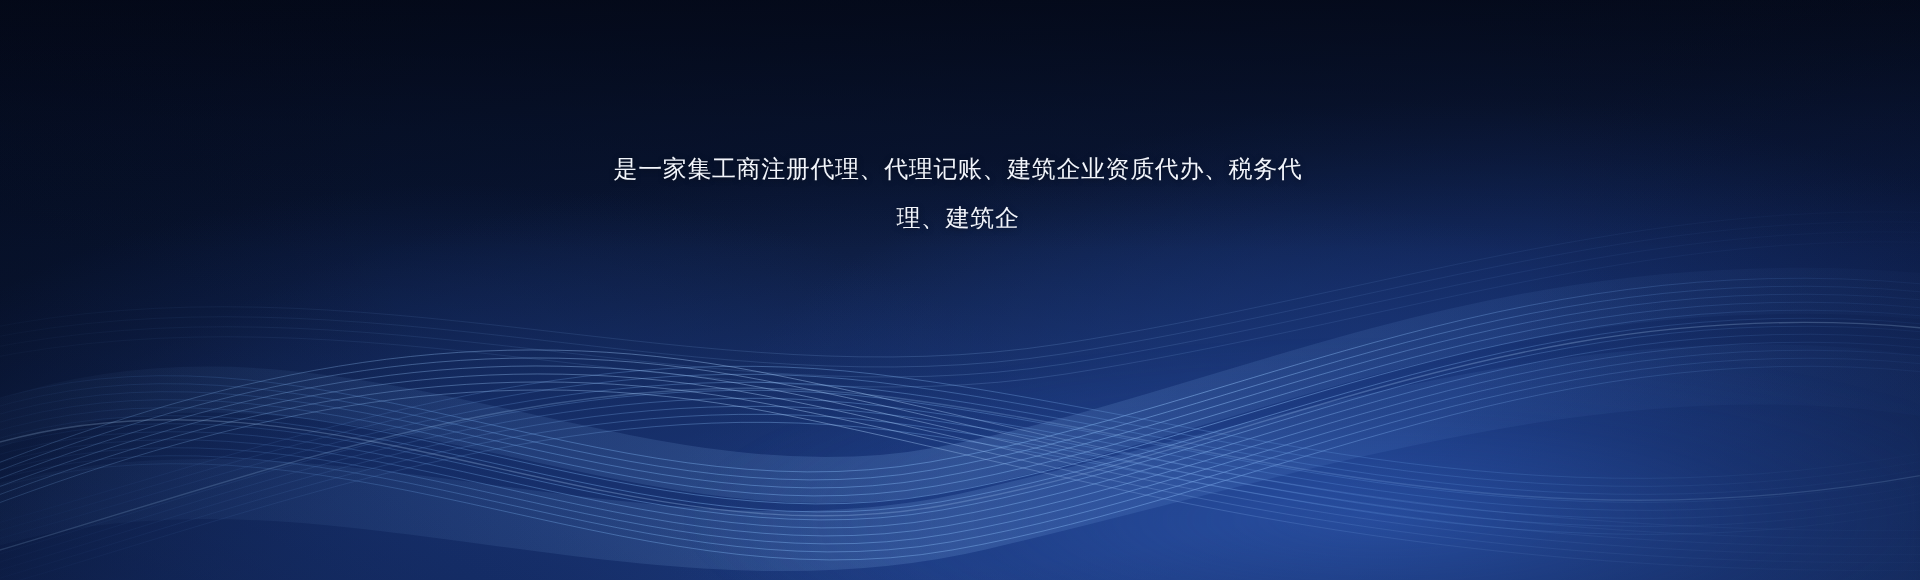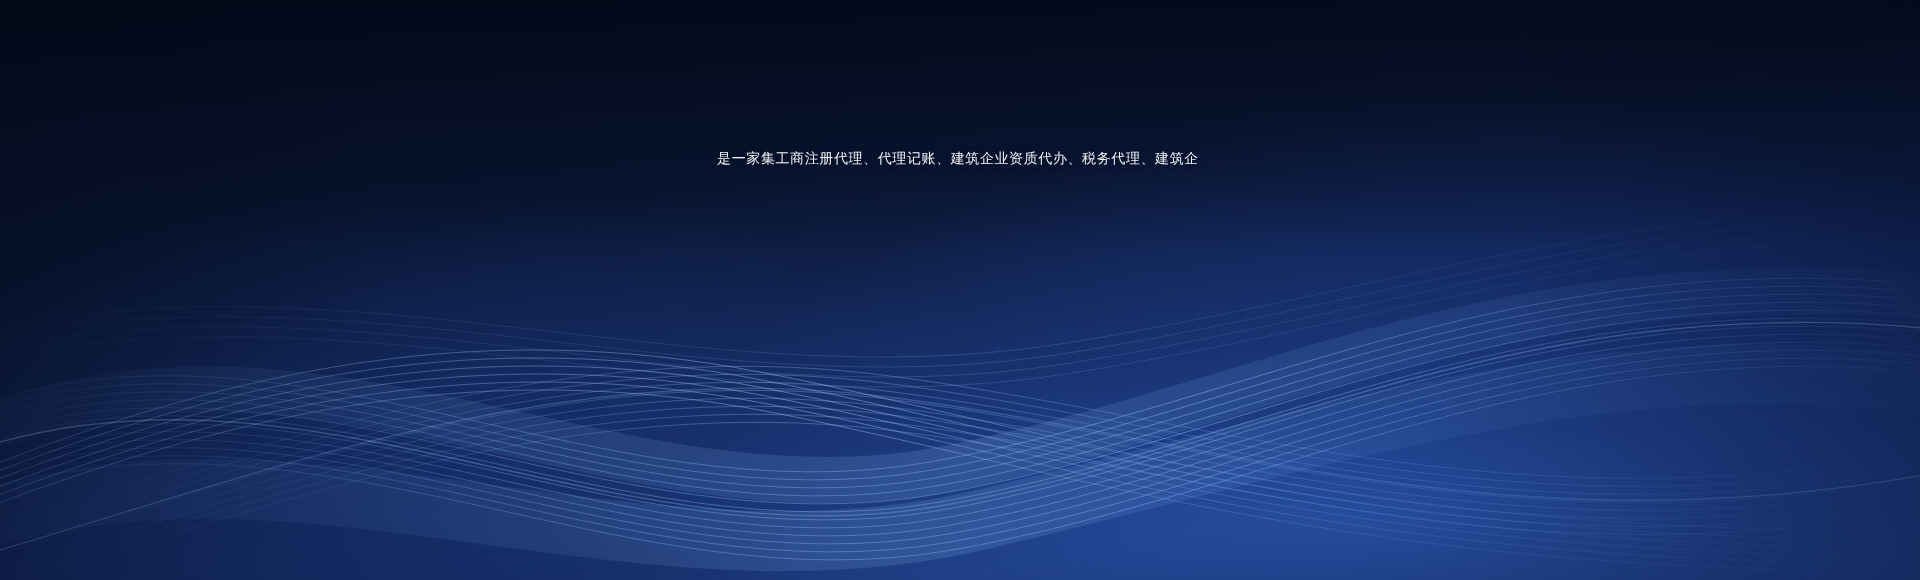--- a/index.html
+++ b/index.html
@@ -71,21 +71,21 @@
     letter-spacing: 2px;
     line-height: 1.12;
     text-align: center;
     text-shadow: 0 2px 14px rgba(0,0,0,0.45);
     white-space: nowrap;
   }
   .subtitle {
     margin: 26px 4px 0 0;
     max-width: 720px;
     color: #f2f5fb;
-    font-size: 14px;
+    font-size: 24px;
     font-weight: normal;
     line-height: 2.05;
     text-align: center;
     letter-spacing: 0.6px;
     text-shadow: 0 1px 6px rgba(0,0,0,0.4);
   }
   .subtitle .line { display: block; }
 </style>
 </head>
 <body>

